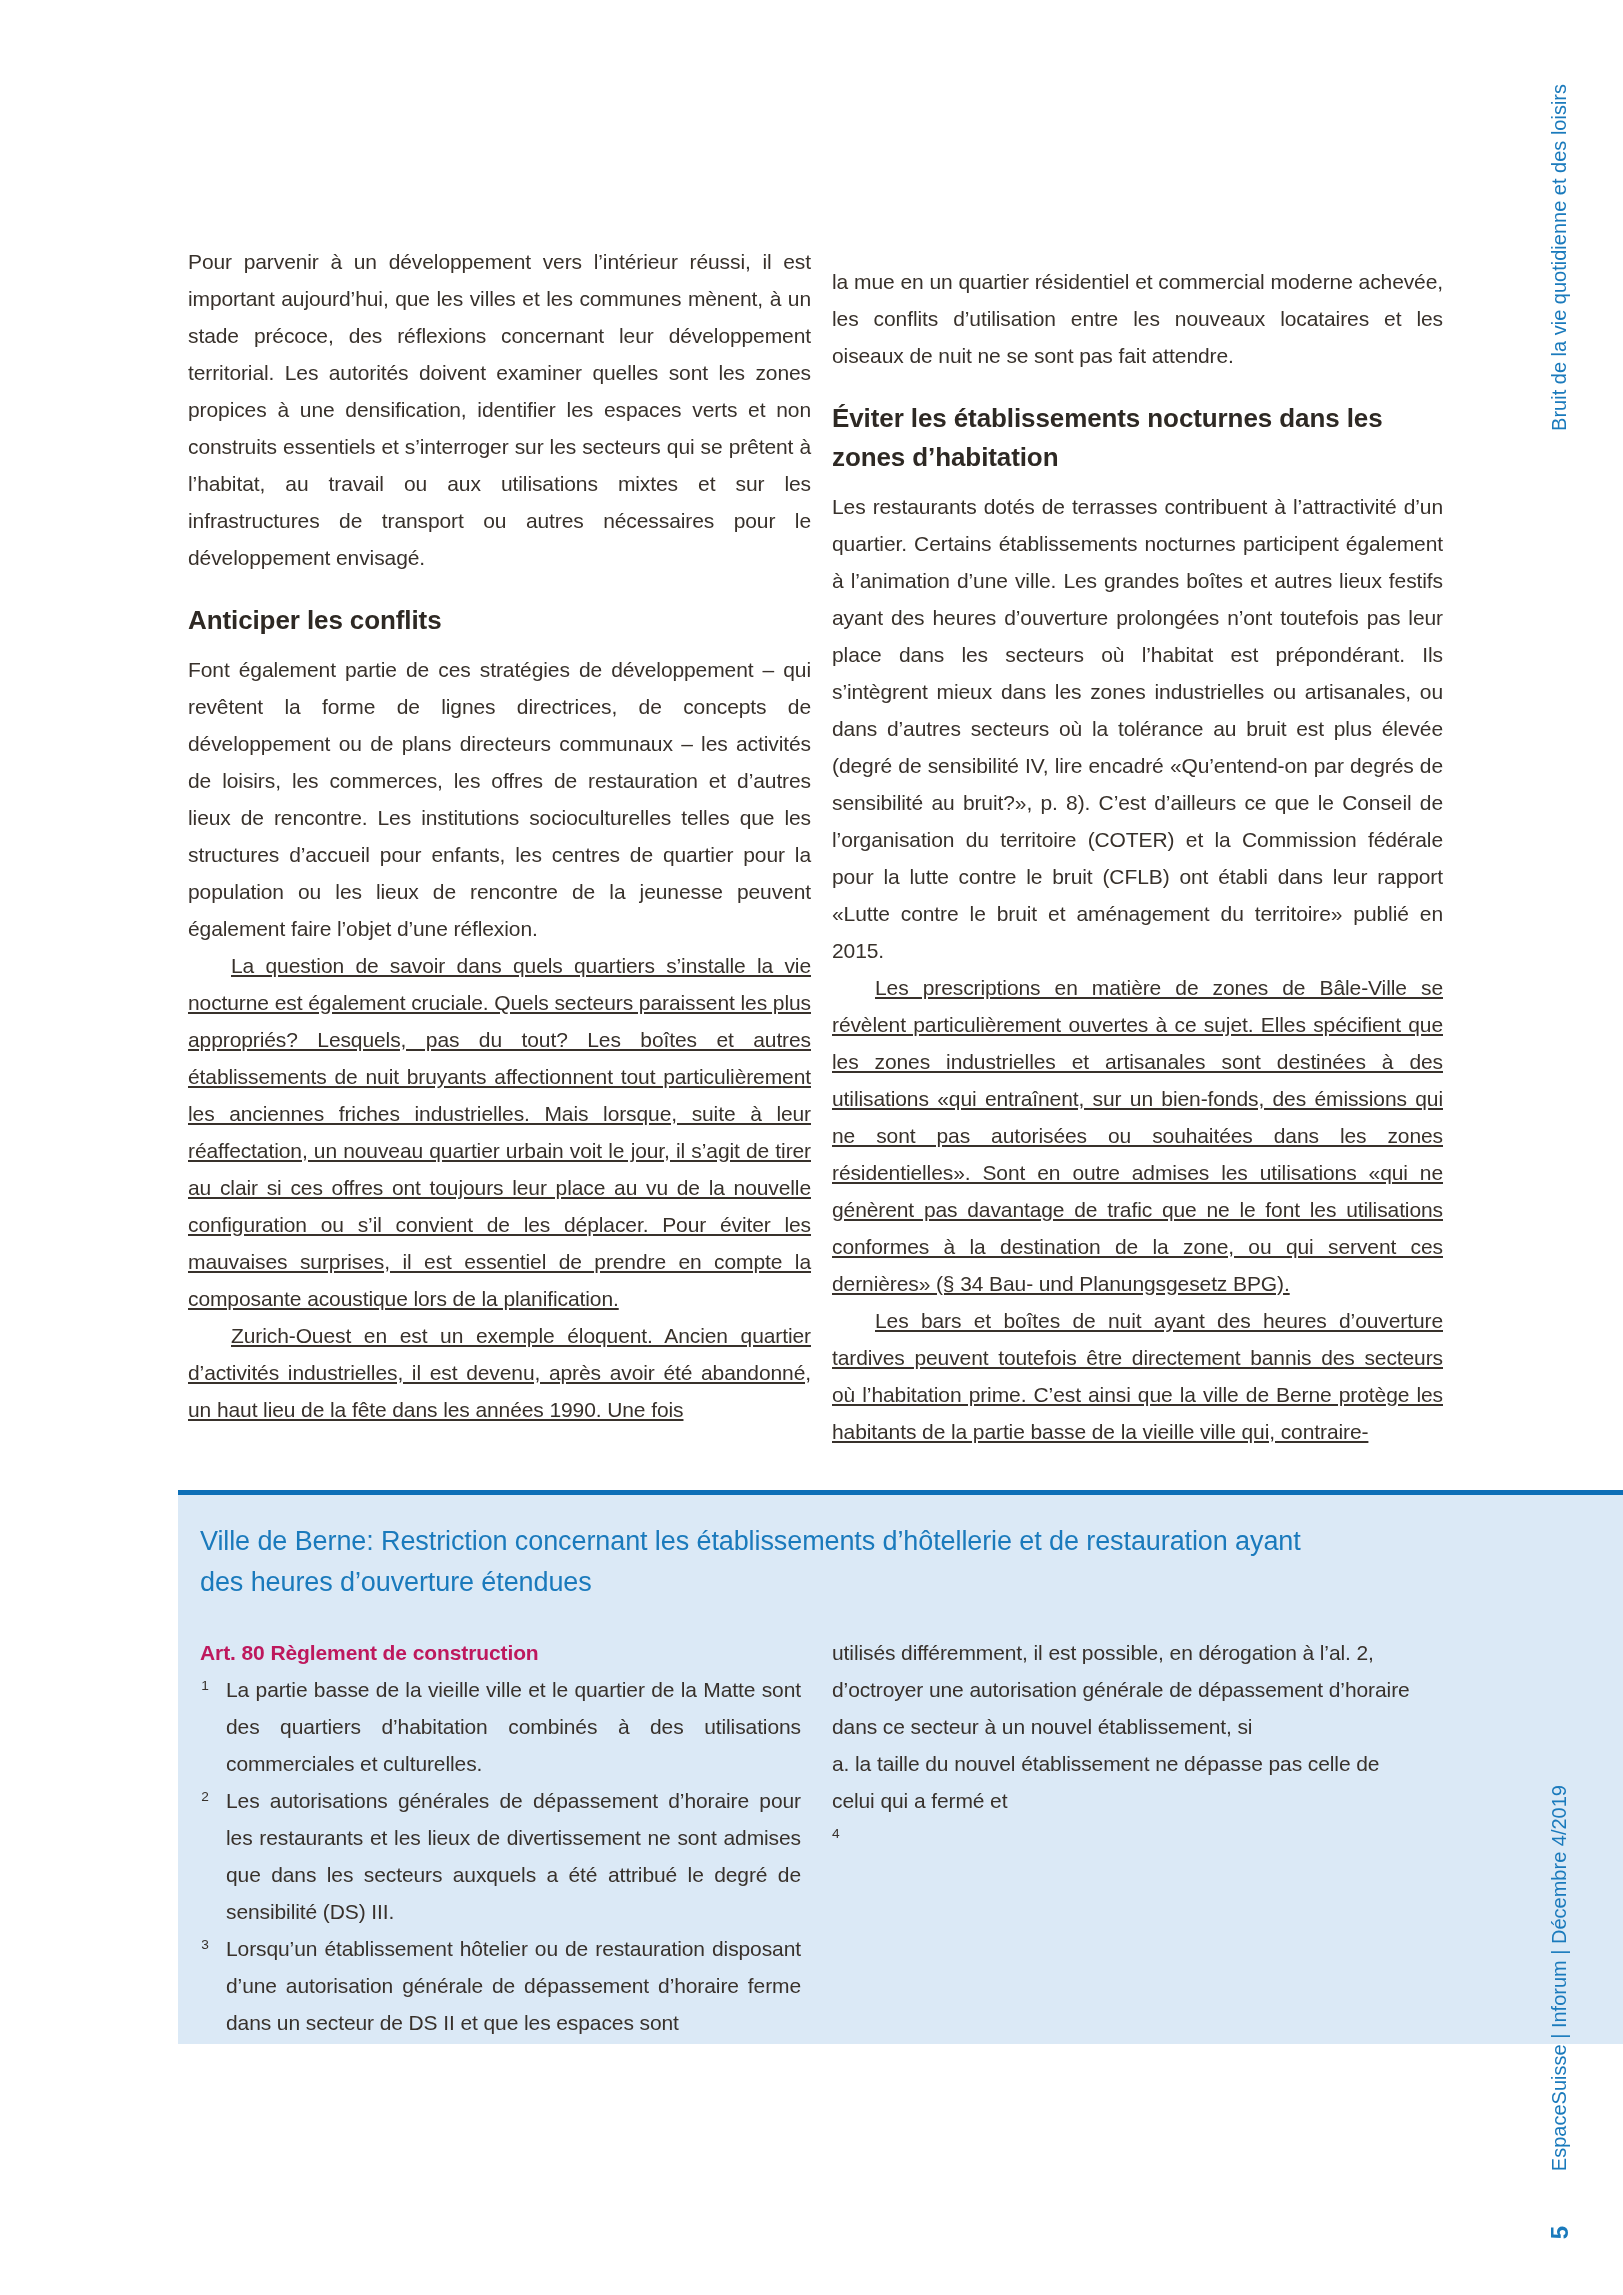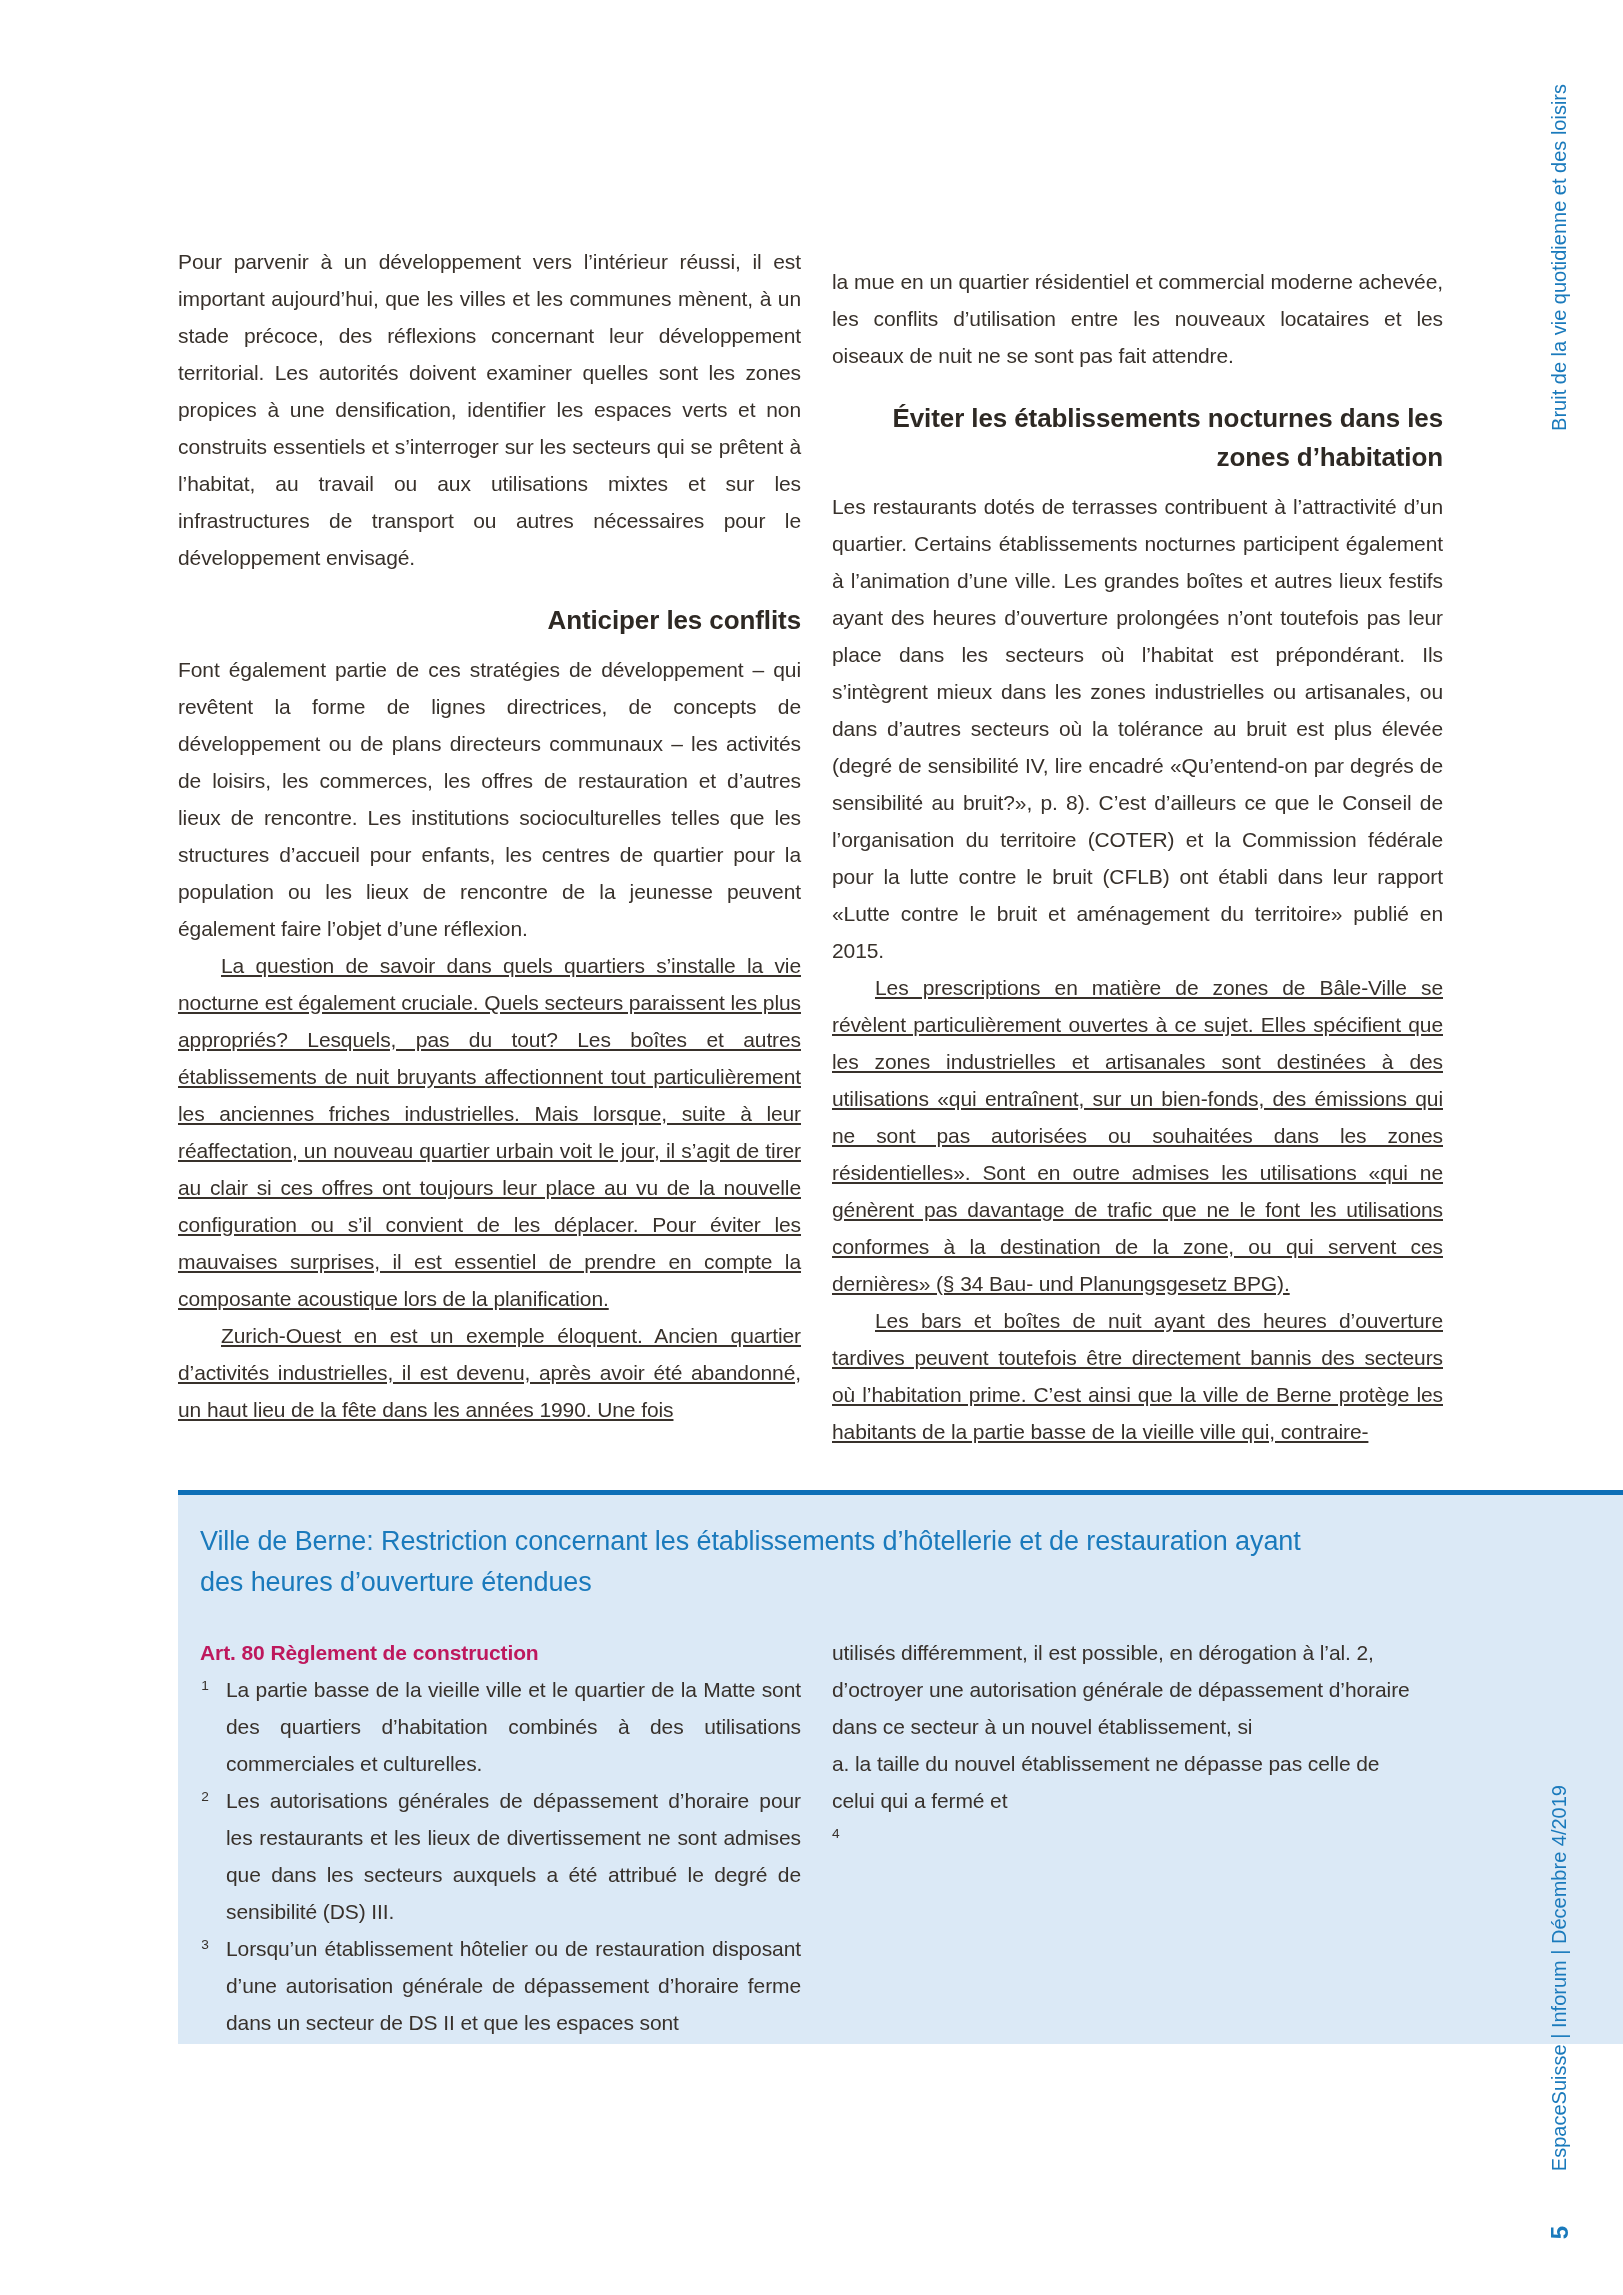--- a/index.html
+++ b/index.html
@@ -12,27 +12,27 @@
     overflow:hidden;
   }
   .col{
     position:absolute;
     top:243px;
     font-size:21px;
     line-height:37px;
     text-align:justify;
     letter-spacing:-0.1px;
   }
-  #col-left{left:178px;width:623px;}
+  #col-left{left:188px;width:623px;}
   #col-right{left:832px;width:611px;margin-top:20px;}
   .col p{margin:0;}
   .p-indent{text-indent:43px;text-decoration:underline;}
   .sec-heading{
     font-size:26px;line-height:39px;font-weight:700;color:#2e2924;
-    margin:25px 0 10.5px 0;text-align:right;letter-spacing:-0.1px;
+    margin:25px 0 10.5px 0;text-align:left;letter-spacing:-0.1px;
   }
   
   #box{
     position:absolute;left:178px;top:1490px;width:1514px;height:554px;
     background:#dbe9f6;border-top:5.9px solid #0d6fb7;box-sizing:border-box;
     overflow:hidden;
   }
   #box-title{
     position:absolute;left:22px;top:26px;width:1112px;
     font-size:27px;line-height:41px;color:#1a7abc;letter-spacing:-0.1px;

